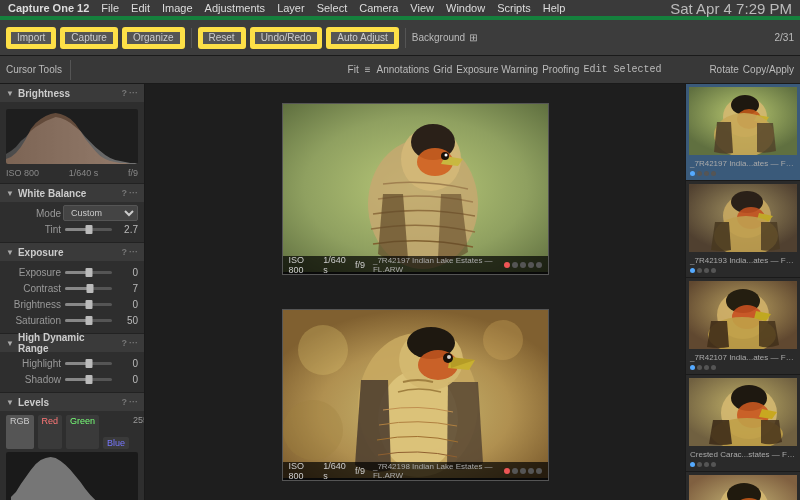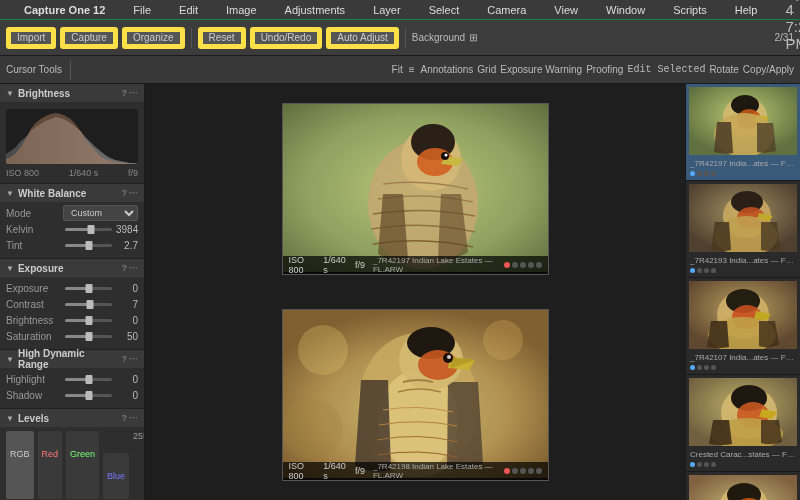--- a/index.html
+++ b/index.html
@@ -12,25 +12,25 @@
       color: #ccc;
       overflow: hidden;
     }
 
     
     #menu-bar {
       height: 20px;
       background: #3a3a3a;
       display: flex;
       align-items: center;
-      padding: 0 24px;
-      gap: 28px;
+      padding: 0 8px;
+      gap: 12px;
       font-size: 11px;
       color: #ddd;
-      border-bottom: 1px solid #15803d;
+      border-bottom: 4px solid #15803d;
     }
     .menu-item {
       cursor: pointer;
       white-space: nowrap;
     }
 
     
     #toolbar {
       height: 36px;
       background: #3c3c3c;
@@ -117,20 +117,21 @@
       align-items: center;
       justify-content: space-between;
       height: 14px;
       margin-bottom: 2px;
       font-size: 10px;
     }
     .panel-row-label {
       color: #999;
       width: 55px;
       flex-shrink: 0;
+      text-align: right;
     }
     .slider-track {
       flex: 1;
       height: 3px;
       background: #555;
       border-radius: 2px;
       margin: 0 4px;
       position: relative;
     }
     .slider-fill {
@@ -176,21 +177,21 @@
       position: relative;
       overflow: hidden;
     }
     .levels-tabs {
       display: flex;
       gap: 4px;
       font-size: 9px;
       margin-bottom: 2px;
     }
     .levels-tab {
-      padding: 18px 4px;
+      padding: 1px 4px;
       border-radius: 2px;
       cursor: pointer;
       background: #3a3a3a;
     }
     .levels-tab.active {
       background: #555;
     }
     .levels-tab.rgb { color: #ccc; }
     .levels-tab.red { color: #f77; }
     .levels-tab.green { color: #7f7; }
@@ -375,21 +376,21 @@
   <span>Cursor Tools</span>
   <div class="toolbar-sep"></div>
   <span style="margin-left:auto;">Fit</span>
   <span style="font-size:10px; color:#bbb;">≡</span>
   <div style="display:flex; gap:4px;">
     <span style="cursor:pointer;">Annotations</span>
     <span style="cursor:pointer;">Grid</span>
     <span style="cursor:pointer;">Exposure Warning</span>
     <span style="cursor:pointer;">Proofing</span>
     <span style="cursor:pointer;font-family:Liberation Mono, monospace;">Edit Selected</span>
-    <span style="cursor:pointer;">Rotate</span>
+    <span style="cursor:pointer;margin-left:44px;">Rotate</span>
     <span style="cursor:pointer;">Copy/Apply</span>
   </div>
 </div>
 
 <div id="main">
 
   <div id="left-panel">
 
     <div class="panel-section">
       <div class="panel-header">
@@ -429,28 +430,20 @@
           <span style="font-size:9px;color:#777;">?</span>
           <span style="font-size:9px;color:#777;">···</span>
         </div>
       </div>
       <div class="panel-content">
         <div class="panel-row">
           <span class="panel-row-label">Mode</span>
           <select class="select-box">
             <option>Custom</option>
           </select>
-        </div>
-        <div class="panel-row">
-          <span class="panel-row-label">Kelvin</span>
-          <div class="slider-track">
-            <div class="slider-fill" style="width:55%;"></div>
-            <div class="slider-handle" style="left:55%;"></div>
-          </div>
-          <span class="panel-value">3984</span>
         </div>
         <div class="panel-row">
           <span class="panel-row-label">Tint</span>
           <div class="slider-track">
             <div class="slider-fill" style="width:52%;"></div>
             <div class="slider-handle" style="left:52%;"></div>
           </div>
           <span class="panel-value">2.7</span>
         </div>
       </div>

